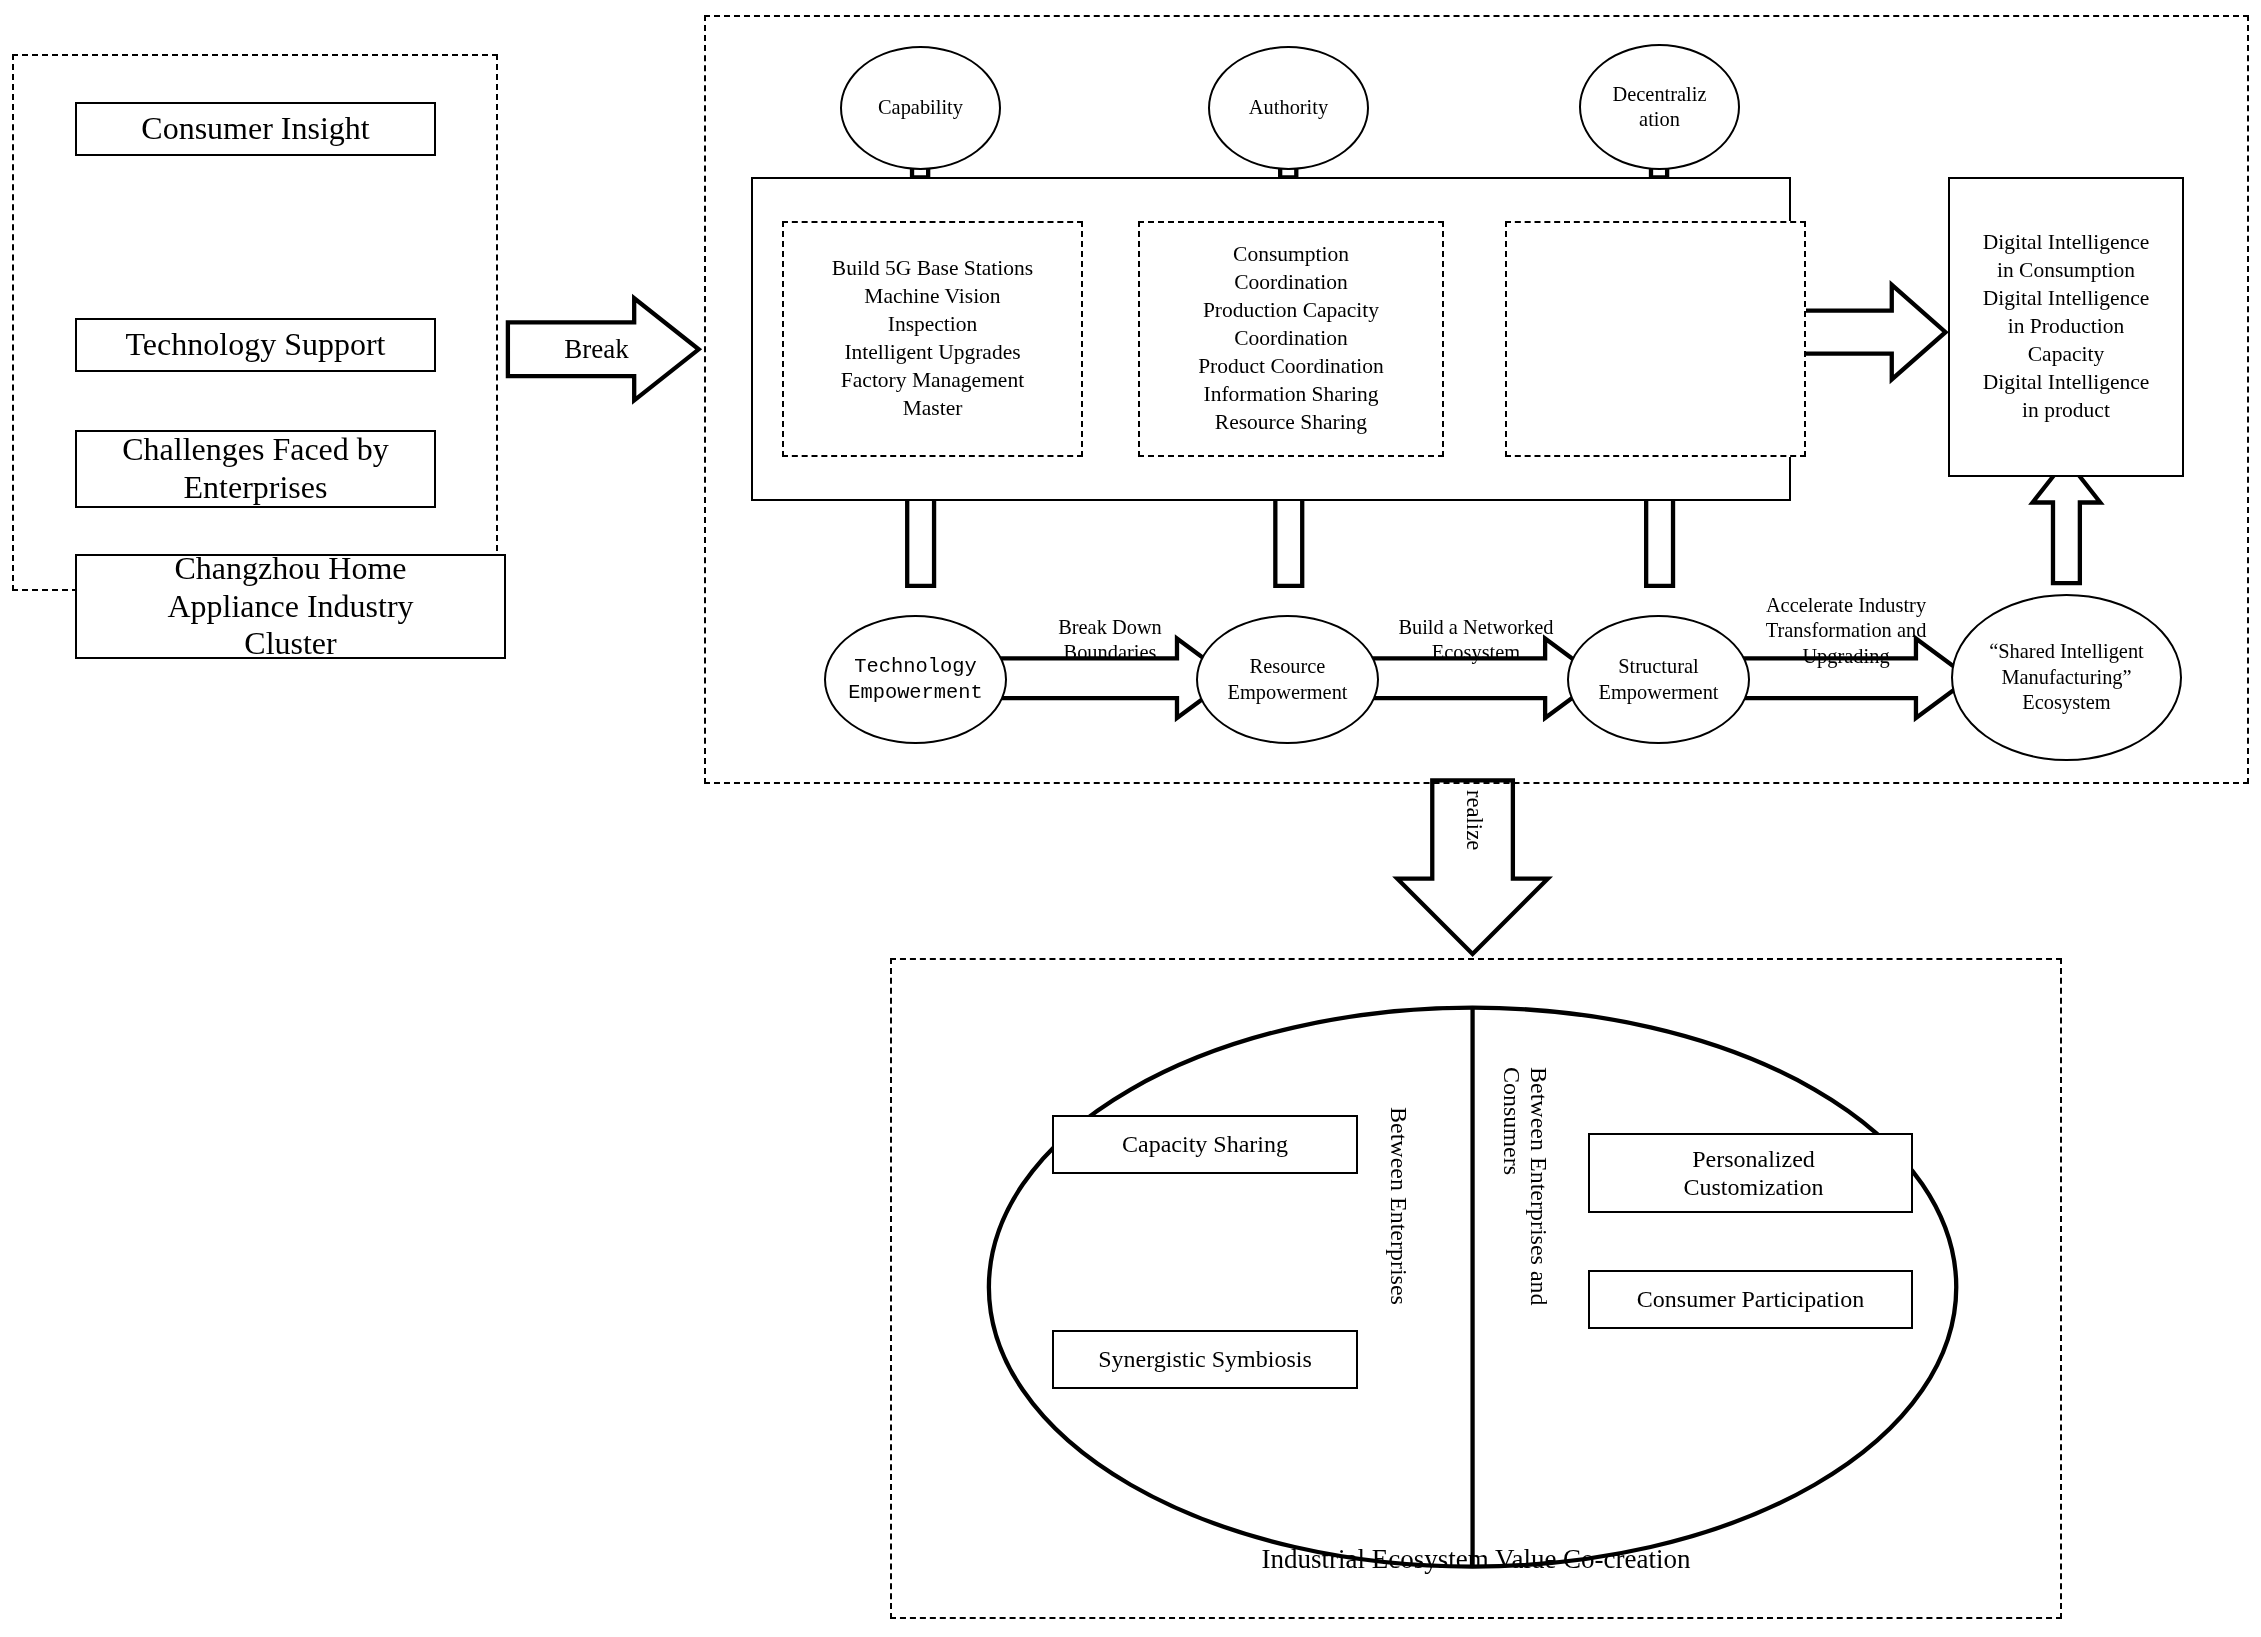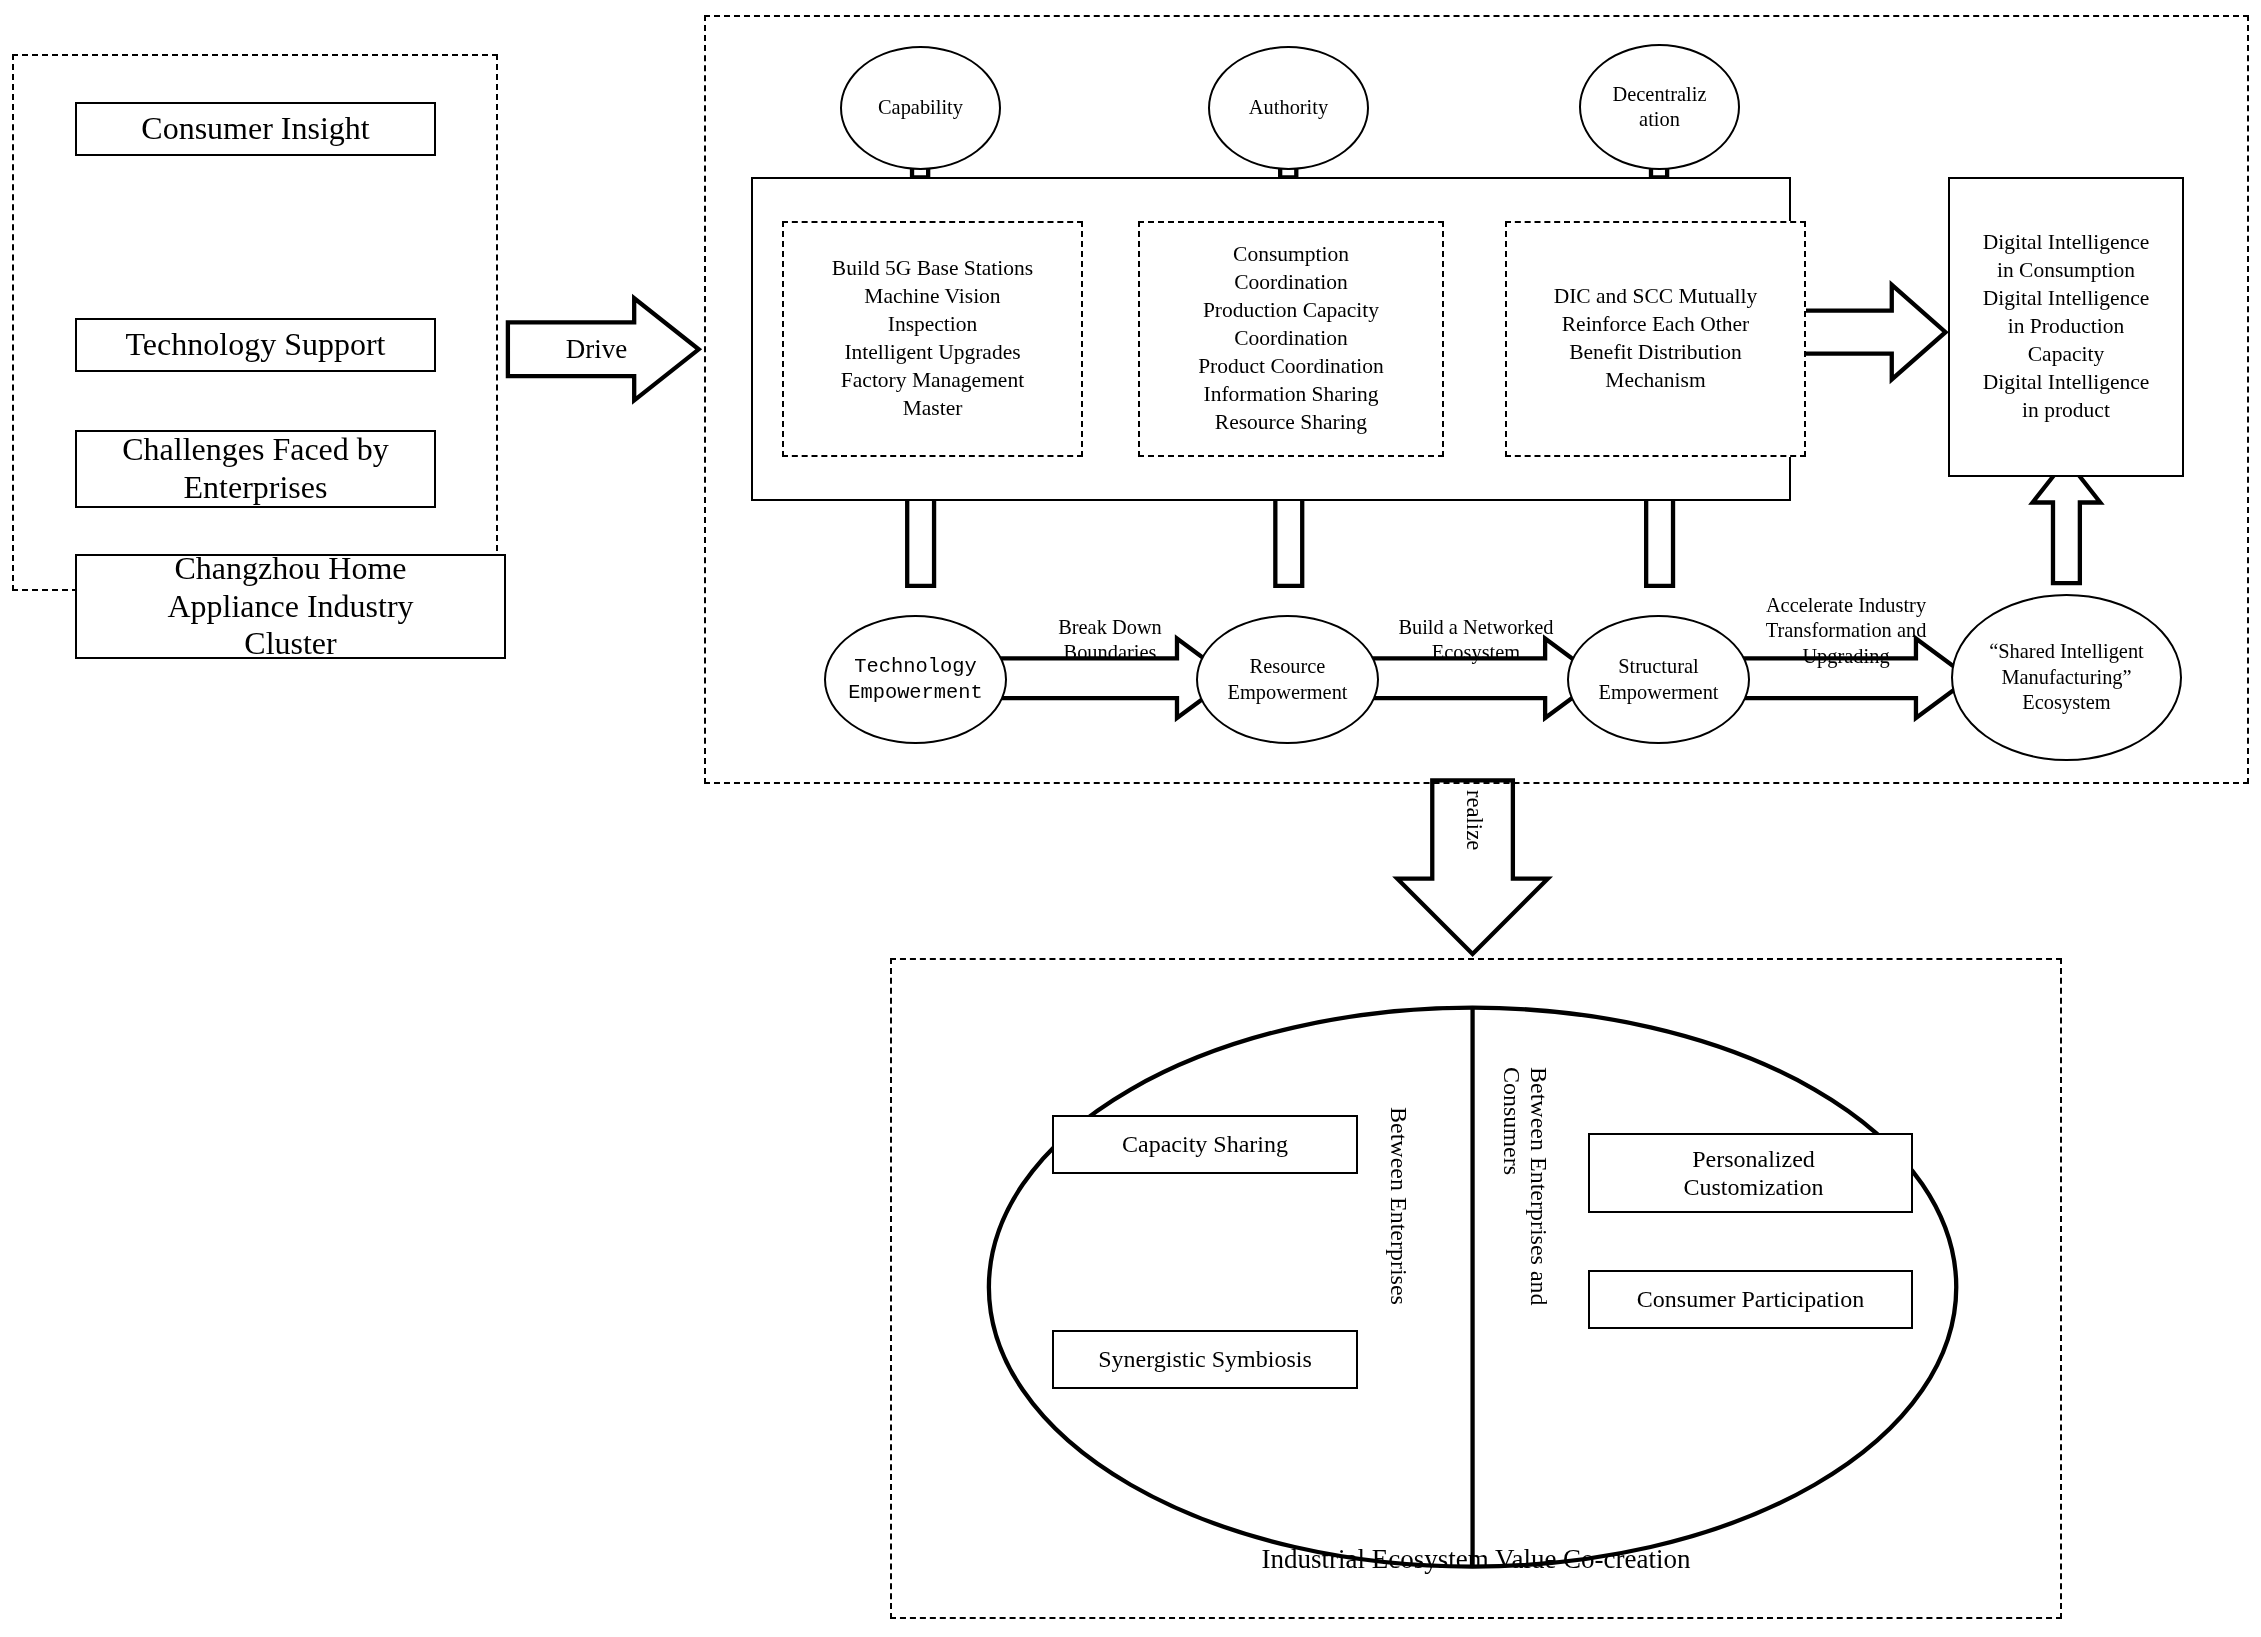--- a/index.html
+++ b/index.html
@@ -73,21 +73,21 @@
     <span>Challenges Faced by
 Enterprises</span>
   </div>
   <div class="labelbox f46" style="left:75px;top:554px;width:431px;height:105px;white-space:pre-line;">
     <span>Changzhou Home
 Appliance Industry
 Cluster</span>
   </div>
 
   <div class="freetext f50" style="left:543px;top:333px;width:107px;">
-    <span>Drive</span>
+    <span>Break</span>
   </div>
 
   <div class="dashbox" style="left:704px;top:15px;width:1545px;height:769px;"></div>
 
   <div class="oval f38" style="left:840px;top:46px;width:161px;height:124px;">
     <span>Capability</span>
   </div>
   <div class="oval f38" style="left:1208px;top:46px;width:161px;height:124px;">
     <span>Authority</span>
   </div>
@@ -117,28 +117,20 @@
       <span style="display:block">Coordination</span>
       <span style="display:block">Production Capacity</span>
       <span style="display:block">Coordination</span>
       <span style="display:block">Product Coordination</span>
       <span style="display:block">Information Sharing</span>
       <span style="display:block">Resource Sharing</span>
     </span>
   </div>
 
   <div class="dashinner" style="left:1505px;top:221px;width:301px;height:236px;width:301px;"></div>
-  <div class="textblk f40" style="left:1505px;top:221px;width:301px;height:236px;">
-    <span style="display:block;">
-      <span style="display:block">DIC and SCC Mutually</span>
-      <span style="display:block">Reinforce Each Other</span>
-      <span style="display:block">Benefit Distribution</span>
-      <span style="display:block">Mechanism</span>
-    </span>
-  </div>
 
   <div class="solidbox" style="left:1948px;top:177px;width:236px;height:300px;"></div>
   <div class="textblk f40" style="left:1948px;top:177px;width:236px;height:300px;">
     <span style="display:block;">
       <span style="display:block">Digital Intelligence</span>
       <span style="display:block">in Consumption</span>
       <span style="display:block">Digital Intelligence</span>
       <span style="display:block">in Production</span>
       <span style="display:block">Capacity</span>
       <span style="display:block">Digital Intelligence</span>

